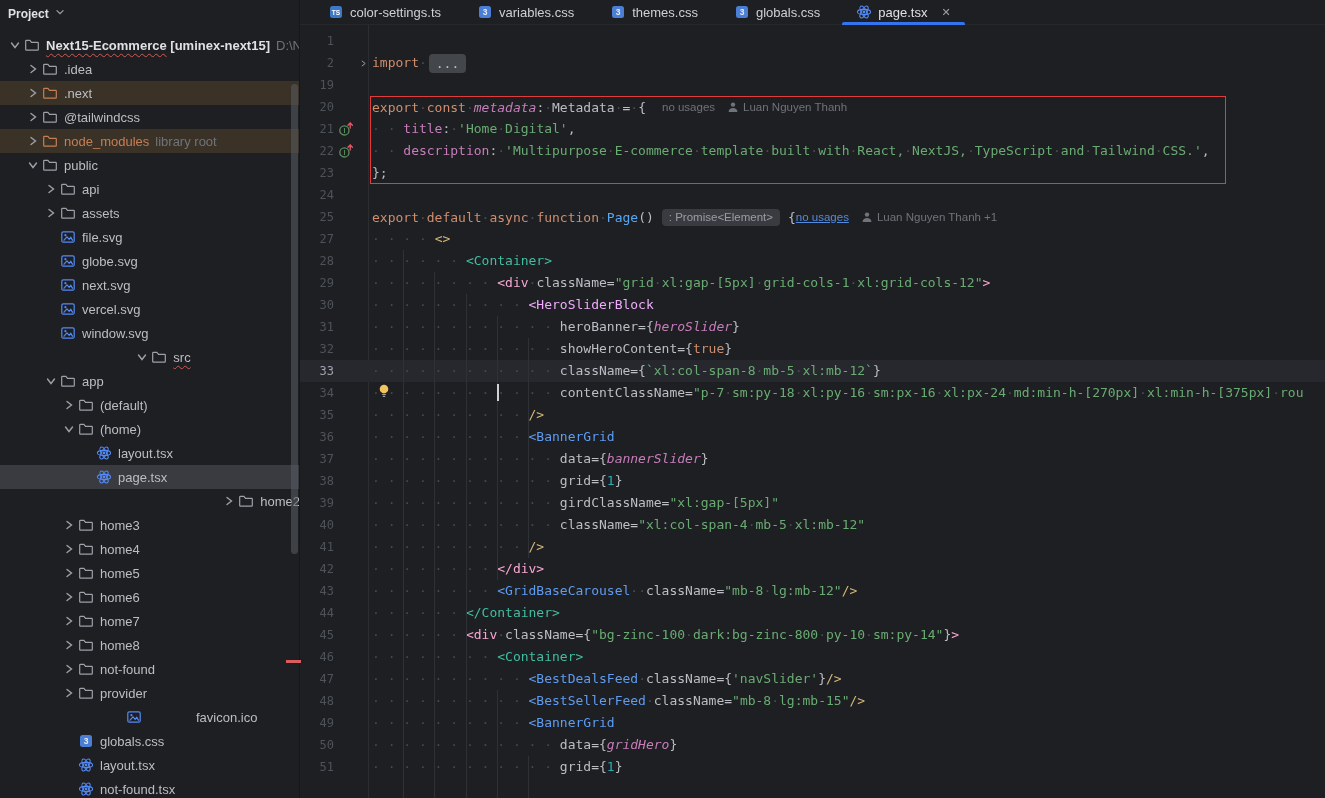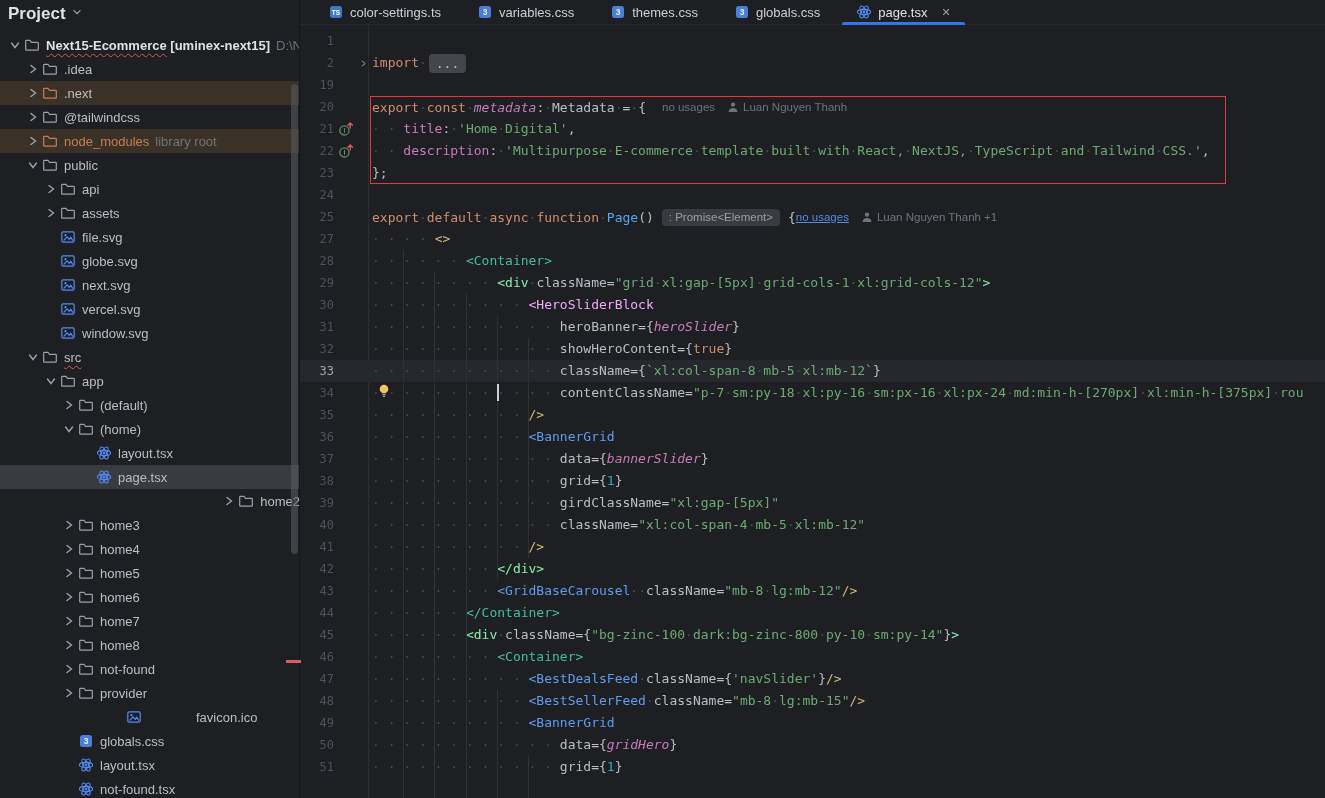--- a/index.html
+++ b/index.html
@@ -4,21 +4,21 @@
 <style>
   * { margin:0; padding:0; box-sizing:border-box; }
   html,body { width:1325px; height:798px; overflow:hidden; background:#1E1F22;
     font-family:"Liberation Sans", sans-serif; }
   #app { position:relative; width:1325px; height:798px; background:#1E1F22; color:#BCBEC4; }
 
   
   #project-panel { position:absolute; left:0; top:0; width:300px; height:798px;
     overflow:hidden; border-right:1px solid #161718; }
   #panel-header { height:28px; display:flex; align-items:center; padding-left:8px; gap:4px; }
-  #panel-header .ph-label { font-size:17px; font-weight:bold; color:#DFE1E5; }
+  #panel-header .ph-label { font-size:12px; font-weight:bold; color:#DFE1E5; }
   #tree { position:absolute; left:0; top:33px; width:300px; }
   .trow { height:24px; display:flex; align-items:center; white-space:nowrap; font-size:13px; color:#BCBEC4; cursor:default; }
   .trow.sel { background:#393B40; }
   .trow.ex  { background:#3A3227; }
   .tchev { width:18px; height:16px; flex:0 0 18px; display:inline-flex; align-items:center; justify-content:center; }
   .ticon { width:20px; height:16px; flex:0 0 20px; display:inline-flex; align-items:center; }
   .tlabel { padding-left:2px; }
   .tlabel b { font-weight:bold; color:#DFE1E5; }
   .sq { text-decoration:underline; text-decoration-style:wavy; text-decoration-color:#CF5B56;
         text-decoration-thickness:1px; text-underline-offset:3px; }
@@ -56,21 +56,21 @@
   .tk-k  { color:#CF8E6D; }
   .tk-p  { color:#BCBEC4; }
   .tk-s  { color:#6AAB73; }
   .tk-n  { color:#2AACB8; }
   .tk-f  { color:#C77DBB; }
   .tk-fi { color:#C77DBB; font-style:italic; }
   .tk-fn { color:#56A8F5; }
   .tk-tgT { color:#42BDA4; }
   .tk-tgB { color:#5F9CF0; }
   .tk-tgL { color:#f0abfc; }
-  .tk-tgH { color:#86efac; }
+  .tk-tgH { color:#f9a8d4; }
   .tk-g  { color:#D5B778; }
   .dt { color:#4A4D52; }
   .ws { color:#46494F; }
   .chip { display:inline-block; background:#43464B; color:#BCBEC4; border-radius:4px;
     padding:0 7px; margin:0 2px; line-height:19px; height:19px; vertical-align:middle; }
   .inlay { display:inline-block; background:#393B40; color:#9A9DA5; border-radius:4px;
     padding:0 7px; margin:0 8px; font-family:"Liberation Sans", sans-serif; font-size:11.5px;
     line-height:17px; height:17px; vertical-align:1px; }
   .hint { font-family:"Liberation Sans", sans-serif; font-size:11.5px; color:#6F737A; vertical-align:1px; }
   .hint.first { margin-left:16px; }
@@ -254,21 +254,21 @@
           <span class="tchev"></span>
           <span class="ticon">
             <svg width="16" height="16" viewBox="0 0 16 16">
               <rect x="1.8" y="2.8" width="12.4" height="10.4" rx="1.5" fill="none" stroke="#548AF7" stroke-width="1.2"></rect>
               <circle cx="5.4" cy="6.2" r="1.1" fill="#548AF7"></circle>
               <path d="M3.6 11.6 L7 7.8 l2.2 2.5 1.6-1.9 1.9 3.2" fill="none" stroke="#548AF7" stroke-width="1.2"></path>
             </svg>
           </span>
           <span class="tlabel">window.svg</span>
         </div>
-        <div class="trow" style="padding-left: 24px;">
+        <div class="trow" style="padding-left: 24px; justify-content: center;">
           <span class="tchev">
             <svg width="16" height="16" viewBox="0 0 16 16">
               <polyline points="4.5,6 8,10.5 11.5,6" fill="none" stroke="#9DA0A8" stroke-width="1.4" stroke-linecap="round"></polyline>
             </svg>
           </span>
           <span class="ticon">
             <svg width="16" height="16" viewBox="0 0 16 16">
               <path d="M1.7 4.1c0-.4.3-.7.7-.7h3.5l1.6 1.9h6.1c.4 0 .7.3.7.7v6.5c0 .4-.3.7-.7.7H2.4c-.4 0-.7-.3-.7-.7z" fill="none" stroke="#9DA0A8" stroke-width="1.2"></path>
             </svg>
           </span>

